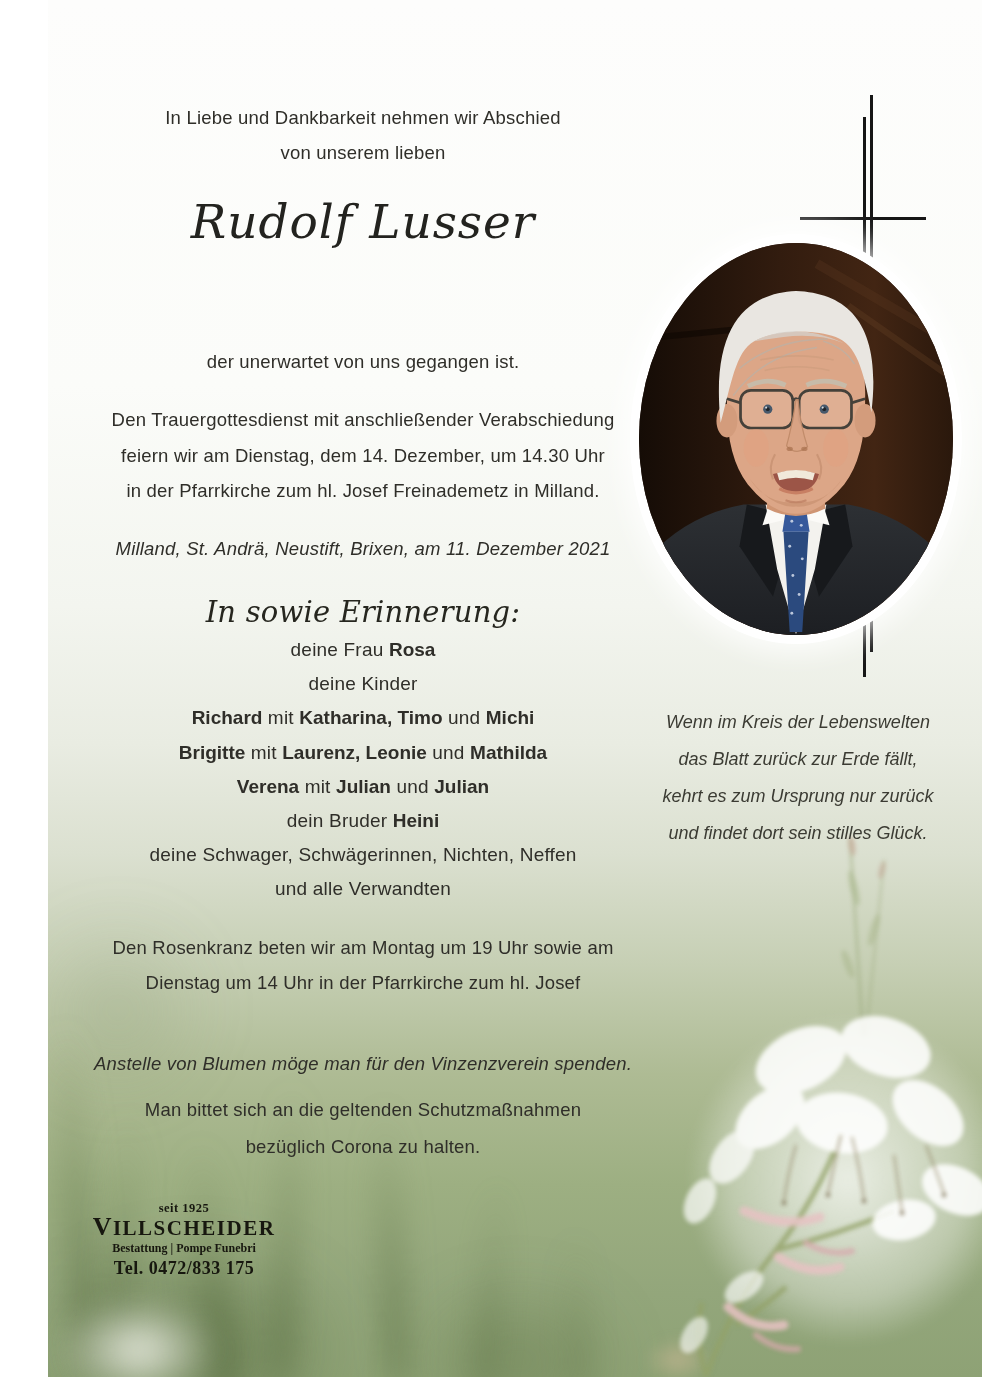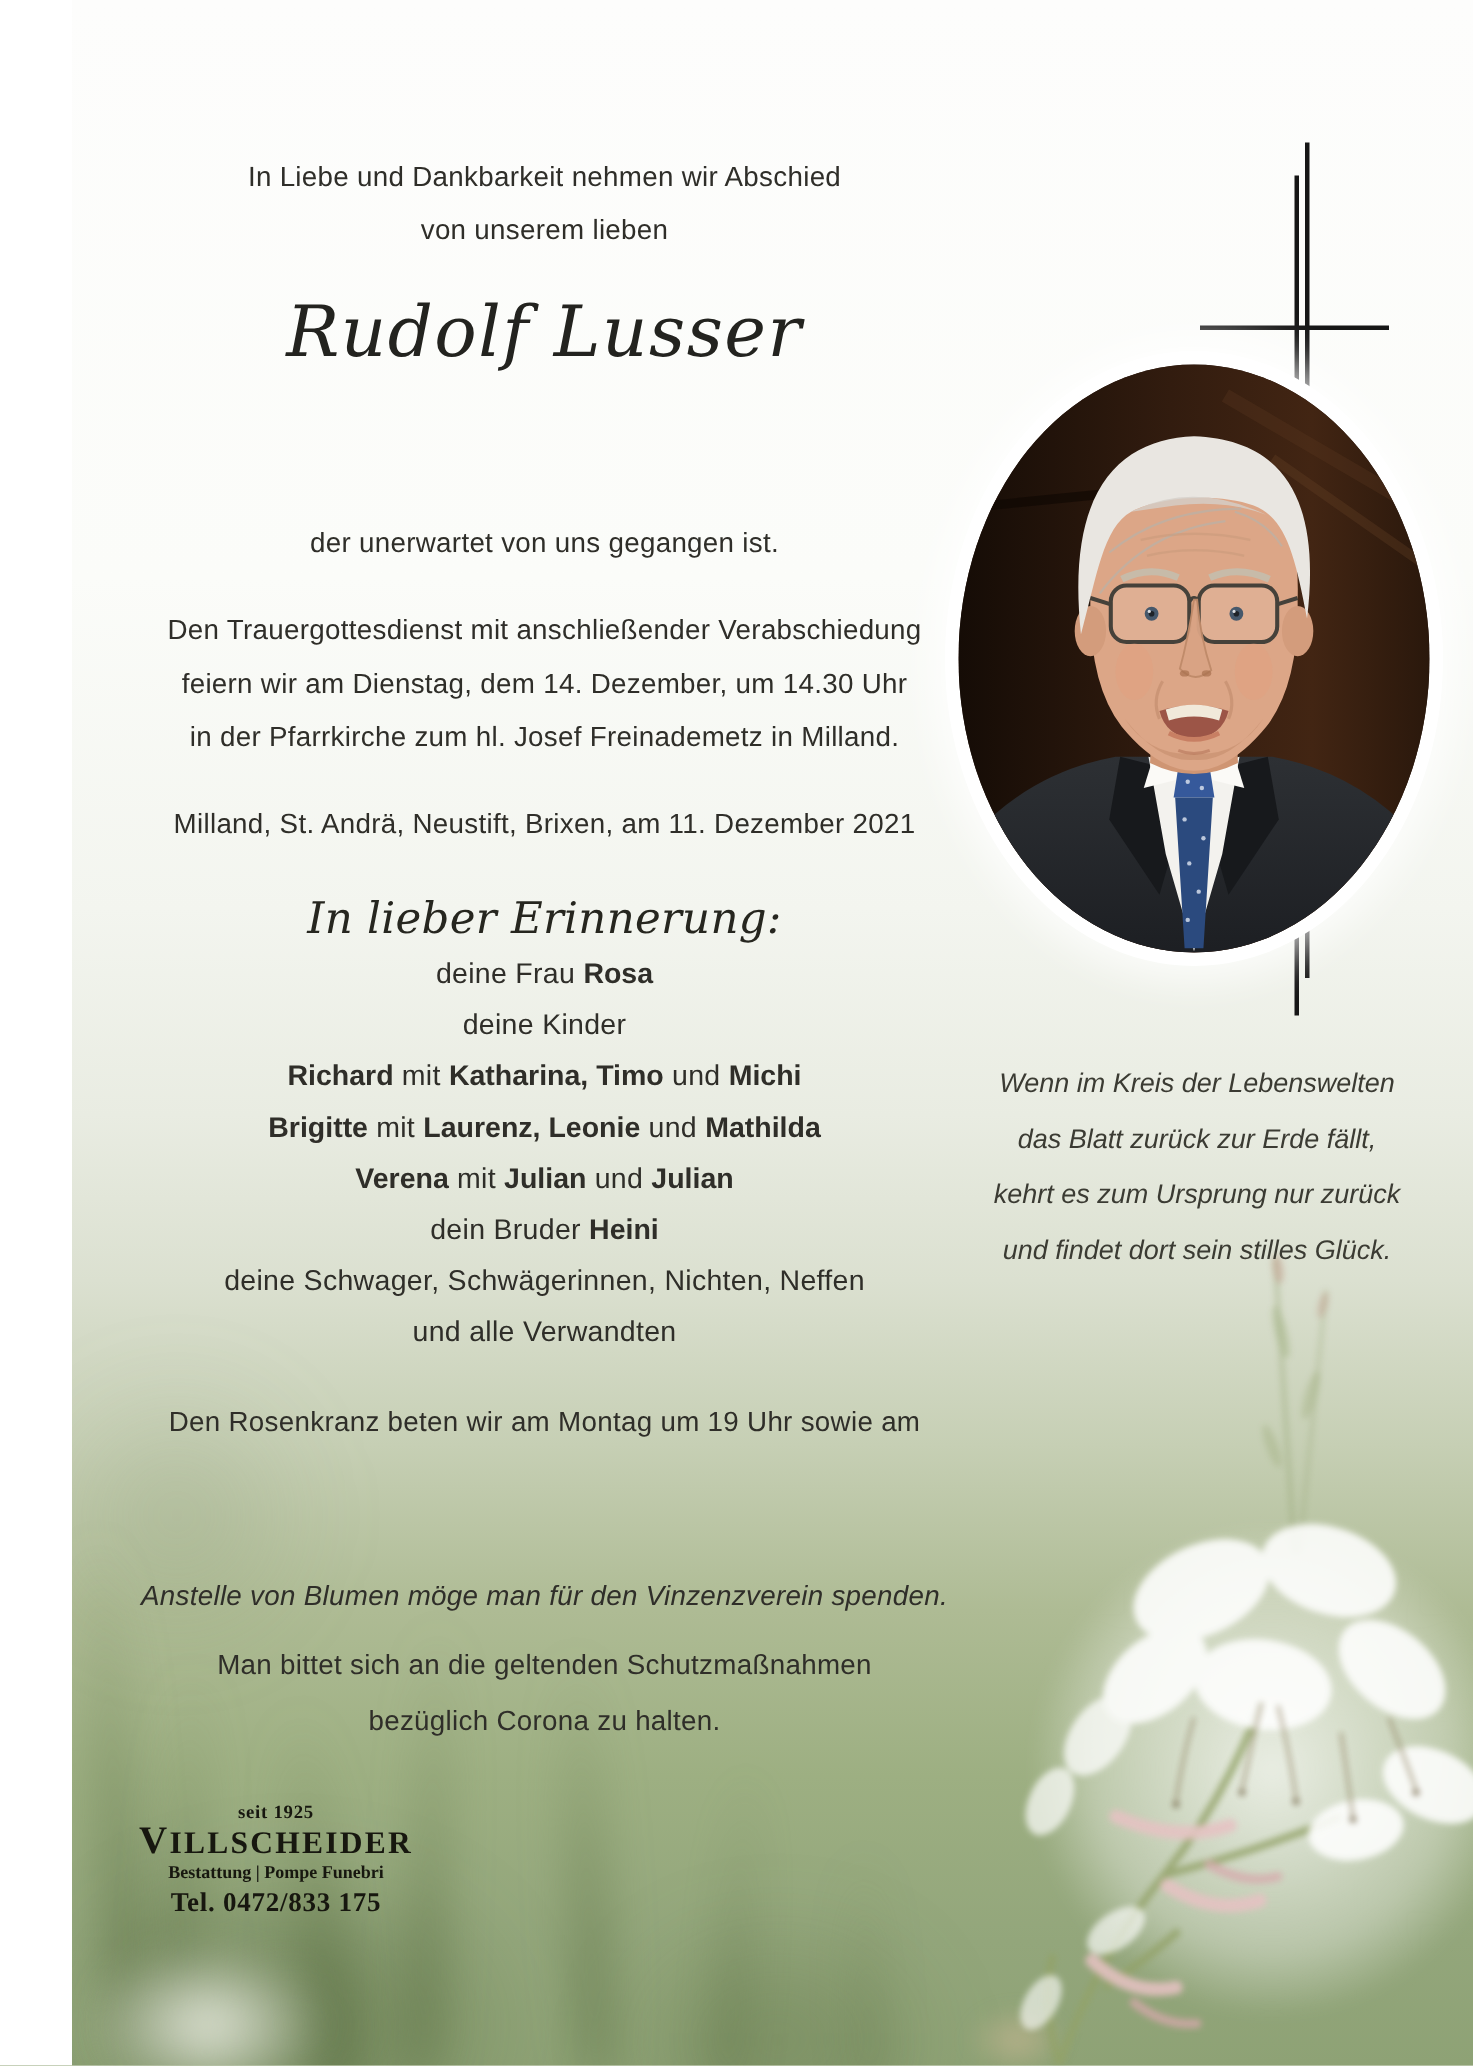--- a/index.html
+++ b/index.html
@@ -36,21 +36,21 @@
   
   .t{position:absolute;left:30px;width:570px;text-align:center;font-size:18.5px;
      line-height:35px;letter-spacing:.2px;color:#2f2e29;z-index:3;}
   .intro{top:100px;}
   .name{top:185px;font-family:"DejaVu Serif",serif;font-style:italic;font-size:47px;
         line-height:74px;letter-spacing:1px;color:#23231f;}
   .dates{top:287px;}
   .dates .birth{margin-right:36px;}
   .passing{top:344px;}
   .service{top:402px;line-height:35.5px;}
-  .place-date{top:531px;}
+  .place-date{top:531px;font-style:italic;}
   .memory-heading{top:588px;font-family:"DejaVu Serif",serif;font-style:italic;
         font-size:29px;line-height:48px;color:#26261f;}
   .family{top:633px;line-height:34.2px;font-size:19px;}
   .family .b{font-weight:bold;letter-spacing:0;}
   .rosary{top:930px;}
   .donation{top:1046px;font-style:italic;line-height:36px;}
   .corona{top:1091px;line-height:37px;}
   .poem{position:absolute;left:605px;top:704px;width:290px;text-align:center;z-index:3;
         font-style:italic;font-size:18px;line-height:37px;color:#3b3b33;}
   
@@ -239,35 +239,36 @@
   <div class="t passing">der unerwartet von uns gegangen ist.</div>
 
   <div class="t service">
     <div>Den Trauergottesdienst mit anschließender Verabschiedung</div>
     <div>feiern wir am Dienstag, dem 14. Dezember, um 14.30 Uhr</div>
     <div>in der Pfarrkirche zum hl. Josef Freinademetz in Milland.</div>
   </div>
 
   <div class="t place-date">Milland, St. Andrä, Neustift, Brixen, am 11. Dezember 2021</div>
 
-  <div class="t memory-heading">In lieber Erinnerung:</div>
+  <div class="t memory-heading">In sowie Erinnerung:</div>
 
   <div class="t family">
     <div><span>deine Frau </span><span class="b">Rosa</span></div>
     <div><span>deine Kinder</span></div>
     <div><span class="b">Richard</span><span> mit </span><span class="b">Katharina, Timo</span><span> und </span><span class="b">Michi</span></div>
     <div><span class="b">Brigitte</span><span> mit </span><span class="b">Laurenz, Leonie</span><span> und </span><span class="b">Mathilda</span></div>
     <div><span class="b">Verena</span><span> mit </span><span class="b">Julian</span><span> und </span><span class="b">Julian</span></div>
     <div><span>dein Bruder </span><span class="b">Heini</span></div>
     <div><span>deine Schwager, Schwägerinnen, Nichten, Neffen</span></div>
     <div><span>und alle Verwandten</span></div>
   </div>
 
   <div class="t rosary">
     <div>Den Rosenkranz beten wir am Montag um 19 Uhr sowie am</div>
+    <div>Dienstag um 14 Uhr in der Pfarrkirche zum hl. Josef</div>
   </div>
 
   <div class="t donation">Anstelle von Blumen möge man für den Vinzenzverein spenden.</div>
 
   <div class="t corona">
     <div>Man bittet sich an die geltenden Schutzmaßnahmen</div>
     <div>bezüglich Corona zu halten.</div>
   </div>
 
   <div class="poem">

